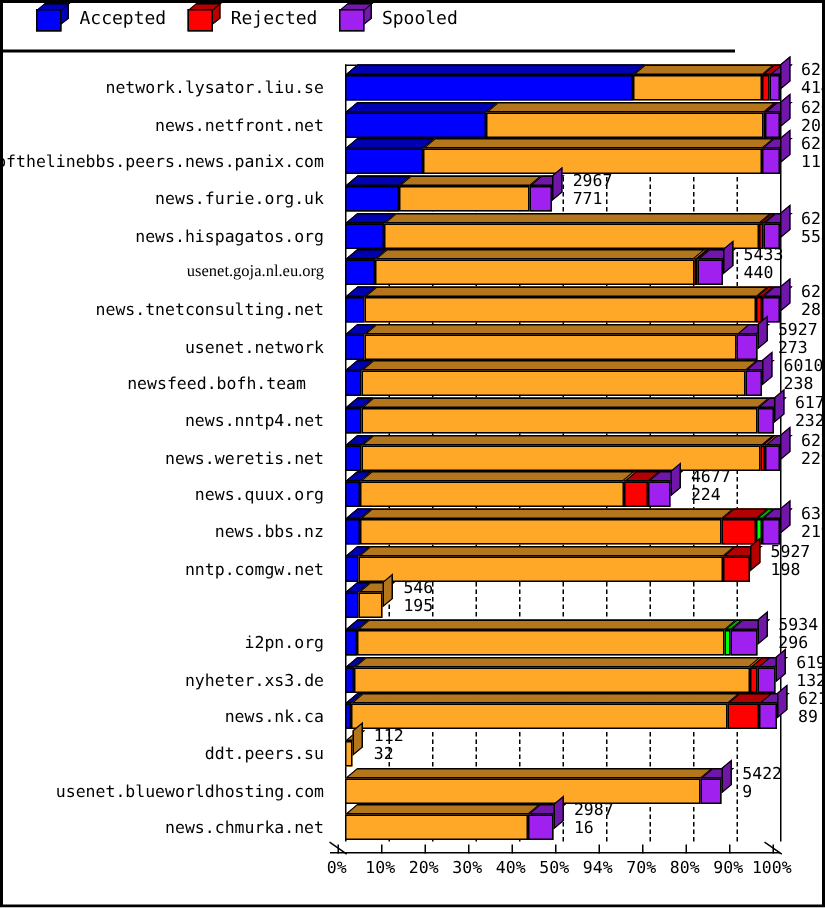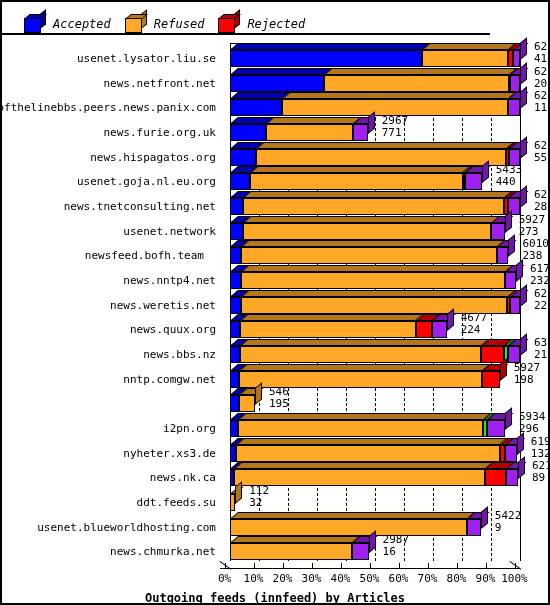--- a/index.html
+++ b/index.html
@@ -4,21 +4,21 @@
 <title>Outgoing feeds (innfeed) by Articles</title>
 <style>
   html,body{margin:0;padding:0;background:#fff;}
   body{font-family:"DejaVu Sans Mono","Liberation Mono",monospace;}
   #page{position:relative;width:550px;height:605px;background:#fff;
         border:2px solid #000;box-sizing:border-box;overflow:hidden;}
 
   
   #legend{position:absolute;left:0;top:0;width:488px;height:33px;
           border-bottom:2px solid #000;box-sizing:border-box;
-          display:flex;align-items:flex-end;font-style:italic;}
+          display:flex;align-items:flex-start;}
   .legend-item{display:flex;align-items:center;margin-left:14px;}
   .legend-item:first-child{margin-left:22px;}
   .cube{position:relative;width:22px;height:19px;margin-right:7px;flex:none;}
   .cube .face{position:absolute;left:0;top:4px;width:17px;height:15px;
               border:1px solid #000;box-sizing:border-box;}
   .cube .side{position:absolute;left:16px;top:0px;width:6px;height:15px;
               border:1px solid #000;box-sizing:border-box;
               transform:skewY(-38deg);transform-origin:left bottom;}
   .cube .top{position:absolute;left:0px;top:0px;width:17px;height:5px;
              border:1px solid #000;box-sizing:border-box;
@@ -66,51 +66,51 @@
       <div class="legend-item">
         <span class="cube">
           <span class="side" style="background: rgb(0, 0, 184);"></span>
           <span class="top" style="background: rgb(0, 0, 184);"></span>
           <span class="face" style="background: rgb(0, 0, 255);"></span>
         </span>
         <span class="legend-label">Accepted</span>
       </div>
       <div class="legend-item">
         <span class="cube">
-          <span class="side" style="background: rgb(184, 121, 29);"></span>
-          <span class="top" style="background: rgb(184, 121, 29);"></span>
-          <span class="face" style="background: rgb(255, 168, 40);"></span>
-        </span>
-        <span class="legend-label">Refused</span>
-      </div>
-      <div class="legend-item">
-        <span class="cube">
           <span class="side" style="background: rgb(184, 0, 0);"></span>
           <span class="top" style="background: rgb(184, 0, 0);"></span>
           <span class="face" style="background: rgb(255, 0, 0);"></span>
         </span>
         <span class="legend-label">Rejected</span>
+      </div>
+      <div class="legend-item">
+        <span class="cube">
+          <span class="side" style="background: rgb(115, 23, 173);"></span>
+          <span class="top" style="background: rgb(115, 23, 173);"></span>
+          <span class="face" style="background: rgb(160, 32, 240);"></span>
+        </span>
+        <span class="legend-label">Spooled</span>
       </div>
     </div>
 
   <div id="plot">
       <div class="axis-line" style="left: 228px; top: 8px; height: 518px; width: 1px; background: rgb(0, 0, 0);"></div>
       <div class="gridline" style="left: 257px; top: 8px; height: 518px;"></div>
       <div class="gridline" style="left: 286px; top: 8px; height: 518px;"></div>
       <div class="gridline" style="left: 315px; top: 8px; height: 518px;"></div>
       <div class="gridline" style="left: 344px; top: 8px; height: 518px;"></div>
       <div class="gridline" style="left: 373px; top: 8px; height: 518px;"></div>
       <div class="gridline" style="left: 402px; top: 8px; height: 518px;"></div>
       <div class="gridline" style="left: 431px; top: 8px; height: 518px;"></div>
       <div class="gridline" style="left: 460px; top: 8px; height: 518px;"></div>
       <div class="gridline" style="left: 489px; top: 8px; height: 518px;"></div>
       <div class="axis-line" style="left: 518px; top: 8px; height: 518px; width: 1px; background: rgb(0, 0, 0);"></div>
       <div class="axis-line" style="left: 228px; top: 8px; width: 290px; height: 1px;"></div>
       <div class="axis-line" style="left: 218px; top: 533px; width: 300px; height: 1px;"></div>
-      <div class="cat-label" style="right: 332px; top: 17.8333px;">usenet.lysator.liu.se</div>
+      <div class="cat-label" style="right: 332px; top: 17.8333px;">network.lysator.liu.se</div>
       <div class="bar-row" style="left: 228px; top: 14.8333px; width: 290px; height: 17px;">
         <div class="seg-top" style="left: 0px; top: -7px; width: 290px; height: 7px; background: rgb(179, 118, 28);"></div>
         <div class="seg" style="left: 0px; width: 191.98px; background: rgb(0, 0, 255);"></div>
         <div class="seg-top" style="left: 0px; top: -7px; width: 191.98px; height: 7px; background: rgb(0, 0, 179);"></div>
         <div class="seg" style="left: 191.98px; width: 85.55px; background: rgb(255, 168, 40);"></div>
         <div class="seg-top" style="left: 191.98px; top: -7px; width: 85.55px; height: 7px; background: rgb(179, 118, 28);"></div>
         <div class="seg" style="left: 277.53px; width: 5.8px; background: rgb(255, 0, 0);"></div>
         <div class="seg-top" style="left: 277.53px; top: -7px; width: 5.8px; height: 7px; background: rgb(179, 0, 0);"></div>
         <div class="seg" style="left: 283.33px; width: 6.67px; background: rgb(160, 32, 240);"></div>
         <div class="seg-top" style="left: 283.33px; top: -7px; width: 6.67px; height: 7px; background: rgb(112, 22, 168);"></div>
@@ -177,21 +177,21 @@
         <div class="seg" style="left: 275.79px; width: 3.19px; background: rgb(255, 0, 0);"></div>
         <div class="seg-top" style="left: 275.79px; top: -7px; width: 3.19px; height: 7px; background: rgb(179, 0, 0);"></div>
         <div class="seg" style="left: 278.98px; width: 11.02px; background: rgb(160, 32, 240);"></div>
         <div class="seg-top" style="left: 278.98px; top: -7px; width: 11.02px; height: 7px; background: rgb(112, 22, 168);"></div>
         <div class="bar-cap" style="left: 290px; top: -7px; height: 17px; background: rgb(112, 22, 168);"></div>
       </div>
       <div class="val-label" style="left: 532px; top: 104.5px;">
         <div>6252</div>
         <div>558</div>
       </div>
-      <div class="cat-label" style="right: 332px; top: 141.167px;">usenet.goja.nl.eu.org</div>
+      <div class="cat-label" style="right: 332px; top: 141.167px; font-family: Liberation Serif, serif;">usenet.goja.nl.eu.org</div>
       <div class="bar-row" style="left: 228px; top: 138.167px; width: 251.72px; height: 17px;">
         <div class="seg-top" style="left: 0px; top: -7px; width: 251.72px; height: 7px; background: rgb(179, 118, 28);"></div>
         <div class="seg" style="left: 0px; width: 20.3893px; background: rgb(0, 0, 255);"></div>
         <div class="seg-top" style="left: 0px; top: -7px; width: 20.3893px; height: 7px; background: rgb(0, 0, 179);"></div>
         <div class="seg" style="left: 20.3893px; width: 212.452px; background: rgb(255, 168, 40);"></div>
         <div class="seg-top" style="left: 20.3893px; top: -7px; width: 212.452px; height: 7px; background: rgb(179, 118, 28);"></div>
         <div class="seg" style="left: 232.841px; width: 2.01376px; background: rgb(255, 0, 0);"></div>
         <div class="seg-top" style="left: 232.841px; top: -7px; width: 2.01376px; height: 7px; background: rgb(179, 0, 0);"></div>
         <div class="seg" style="left: 234.855px; width: 16.8652px; background: rgb(160, 32, 240);"></div>
         <div class="seg-top" style="left: 234.855px; top: -7px; width: 16.8652px; height: 7px; background: rgb(112, 22, 168);"></div>
@@ -387,21 +387,21 @@
         <div class="seg" style="left: 254.853px; width: 21.5977px; background: rgb(255, 0, 0);"></div>
         <div class="seg-top" style="left: 254.853px; top: -7px; width: 21.5977px; height: 7px; background: rgb(179, 0, 0);"></div>
         <div class="seg" style="left: 276.451px; width: 11.5188px; background: rgb(160, 32, 240);"></div>
         <div class="seg-top" style="left: 276.451px; top: -7px; width: 11.5188px; height: 7px; background: rgb(112, 22, 168);"></div>
         <div class="bar-cap" style="left: 287.97px; top: -7px; height: 17px; background: rgb(112, 22, 168);"></div>
       </div>
       <div class="val-label" style="left: 529.97px; top: 425.167px;">
         <div>6216</div>
         <div>89</div>
       </div>
-      <div class="cat-label" style="right: 332px; top: 461.833px;">ddt.feeds.su</div>
+      <div class="cat-label" style="right: 332px; top: 461.833px;">ddt.peers.su</div>
       <div class="bar-row" style="left: 228px; top: 458.833px; width: 5.22px; height: 17px;">
         <div class="seg-top" style="left: 0px; top: -7px; width: 5.22px; height: 7px; background: rgb(179, 118, 28);"></div>
         <div class="seg" style="left: 0px; width: 5.22px; background: rgb(255, 168, 40);"></div>
         <div class="seg-top" style="left: 0px; top: -7px; width: 5.22px; height: 7px; background: rgb(179, 118, 28);"></div>
         <div class="bar-cap" style="left: 5.22px; top: -7px; height: 17px; background: rgb(179, 118, 28);"></div>
       </div>
       <div class="val-label" style="left: 247.22px; top: 449.833px;">
         <div>112</div>
         <div>32</div>
       </div>
@@ -437,28 +437,27 @@
       <div class="xtick-label" style="left: 231.5px; top: 537px; width: 40px;">10%</div>
       <div class="tick" style="left: 280.5px; top: 528px; height: 6px;"></div>
       <div class="xtick-label" style="left: 260.5px; top: 537px; width: 40px;">20%</div>
       <div class="tick" style="left: 309.5px; top: 528px; height: 6px;"></div>
       <div class="xtick-label" style="left: 289.5px; top: 537px; width: 40px;">30%</div>
       <div class="tick" style="left: 338.5px; top: 528px; height: 6px;"></div>
       <div class="xtick-label" style="left: 318.5px; top: 537px; width: 40px;">40%</div>
       <div class="tick" style="left: 367.5px; top: 528px; height: 6px;"></div>
       <div class="xtick-label" style="left: 347.5px; top: 537px; width: 40px;">50%</div>
       <div class="tick" style="left: 396.5px; top: 528px; height: 6px;"></div>
-      <div class="xtick-label" style="left: 376.5px; top: 537px; width: 40px;">60%</div>
+      <div class="xtick-label" style="left: 376.5px; top: 537px; width: 40px;">94%</div>
       <div class="tick" style="left: 425.5px; top: 528px; height: 6px;"></div>
       <div class="xtick-label" style="left: 405.5px; top: 537px; width: 40px;">70%</div>
       <div class="tick" style="left: 454.5px; top: 528px; height: 6px;"></div>
       <div class="xtick-label" style="left: 434.5px; top: 537px; width: 40px;">80%</div>
       <div class="tick" style="left: 483.5px; top: 528px; height: 6px;"></div>
       <div class="xtick-label" style="left: 463.5px; top: 537px; width: 40px;">90%</div>
       <div class="tick" style="left: 512.5px; top: 528px; height: 6px;"></div>
       <div class="xtick-label" style="left: 492.5px; top: 537px; width: 40px;">100%</div>
       <div style="position: absolute; left: 218px; top: 526px; width: 14px; height: 1px; background: rgb(0, 0, 0); transform: rotate(35deg); transform-origin: left top;"></div>
       <div style="position: absolute; left: 508px; top: 526px; width: 14px; height: 1px; background: rgb(0, 0, 0); transform: rotate(35deg); transform-origin: left top;"></div>
     </div>
 
-  <div id="xtitle" style="top: 589px;">Outgoing feeds (innfeed) by Articles</div>
 
 </div>
 
 </body></html>

